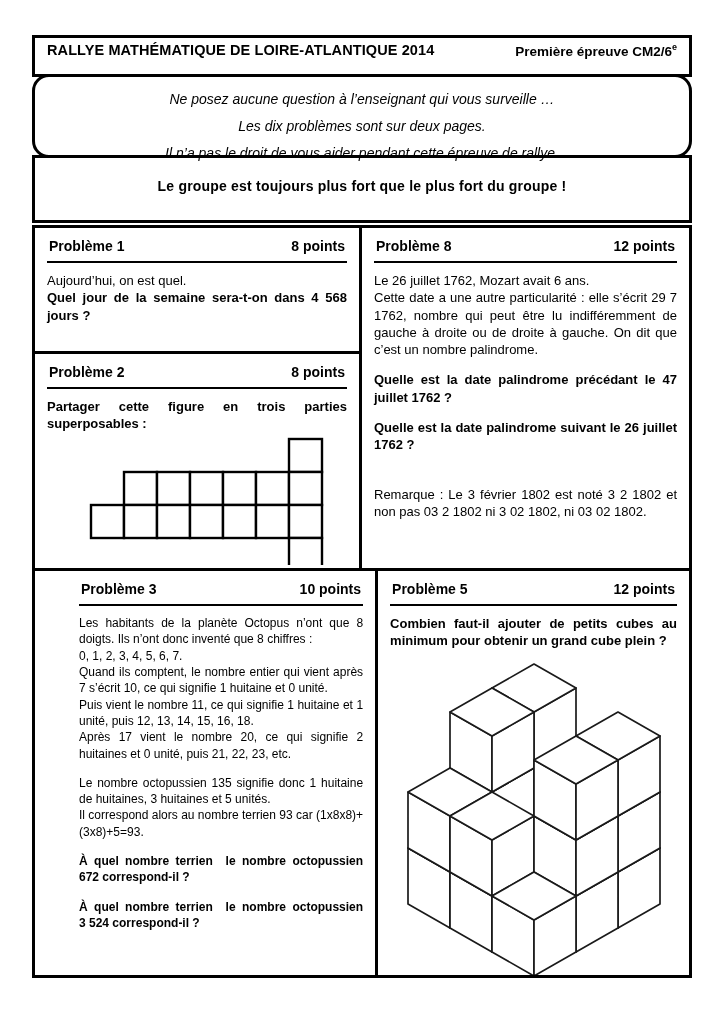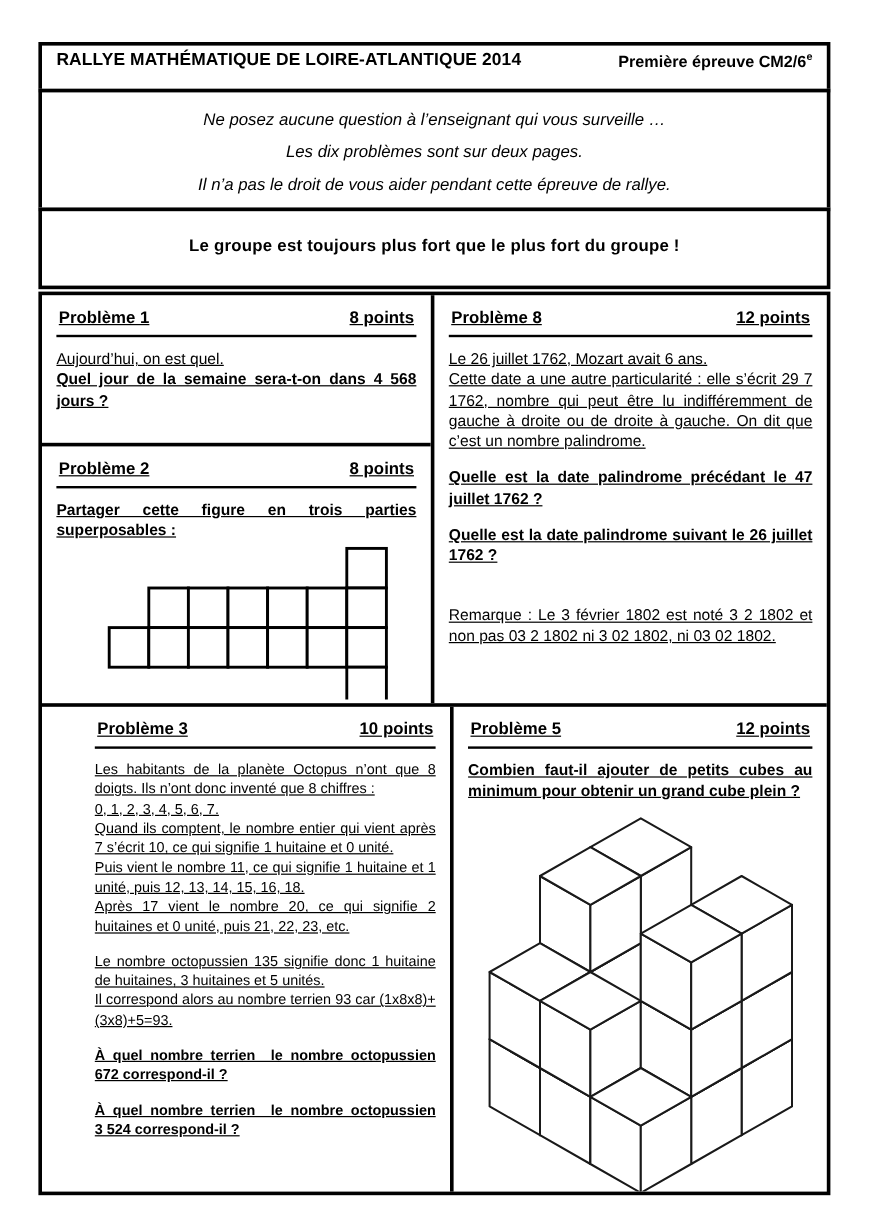--- a/index.html
+++ b/index.html
@@ -5,36 +5,36 @@
   html,body{margin:0;padding:0;}
   body{
     width:724px;height:1024px;background:#ffffff;position:relative;
     font-family:"Liberation Sans", sans-serif;color:#000;
     -webkit-font-smoothing:antialiased;
   }
   .page{position:absolute;left:32px;top:35px;width:660px;}
   .box{border:3px solid #000;background:#fff;box-sizing:border-box;}
 
   
-  .title-box{height:42px;display:flex;justify-content:space-between;align-items:flex-start;padding:4px 12px;}
+  .title-box{height:42px;display:flex;justify-content:space-between;align-items:flex-end;padding:16px 12px;}
   .title{font-weight:bold;font-size:14.5px;letter-spacing:.1px;}
   .edition{font-weight:bold;font-size:13.5px;white-space:nowrap;}
   .edition sup{font-size:9px;}
 
   
-  .instructions-box{margin-top:-3px;height:102px;text-align:center;padding-top:9px;}
+  .instructions-box{margin-top:-3px;height:84px;text-align:center;padding-top:9px;border-radius:17px;}
   .instr{font-style:italic;font-size:14px;line-height:27px;}
 
   
   .motto-box{margin-top:-3px;height:68px;text-align:center;padding-top:11px;}
   .motto-intro{font-style:italic;font-size:14px;}
   .motto-text{font-weight:bold;font-size:14px;margin-top:9px;letter-spacing:.2px;}
 
   
-  .problems-box{margin-top:2px;text-decoration:underline;}
+  .problems-box{margin-top:2px;}
   .prow{display:flex;}
   .row-top{height:340px;border-bottom:3px solid #000;}
   .row-bottom{height:404px;margin-left:32px;}
   .pcol{width:327px;box-sizing:border-box;overflow:hidden;}
   .col-left{border-right:3px solid #000;}
   .cell{box-sizing:border-box;padding:7px 12px 8px;overflow:hidden;}
   .cell-p1{height:126px;border-bottom:3px solid #000;}
   .cell-p2{height:211px;}
   .cell-p4{height:337px;}
   .cell-p3,.cell-p5{height:404px;}

